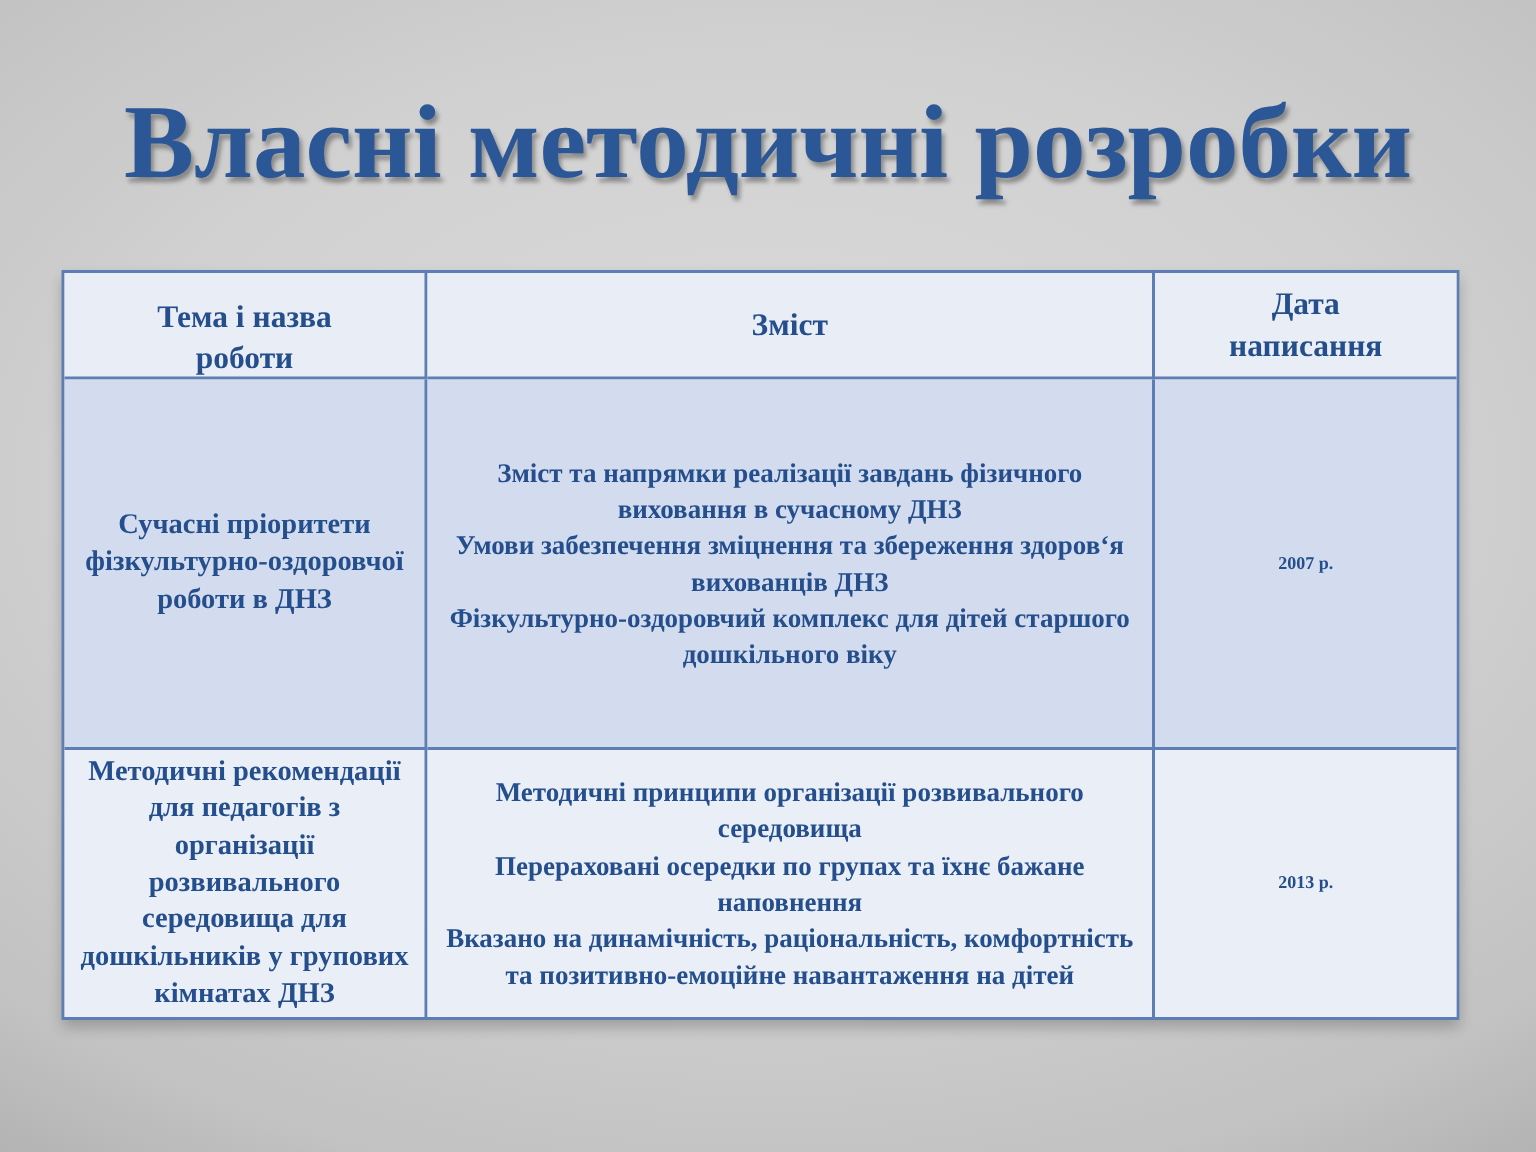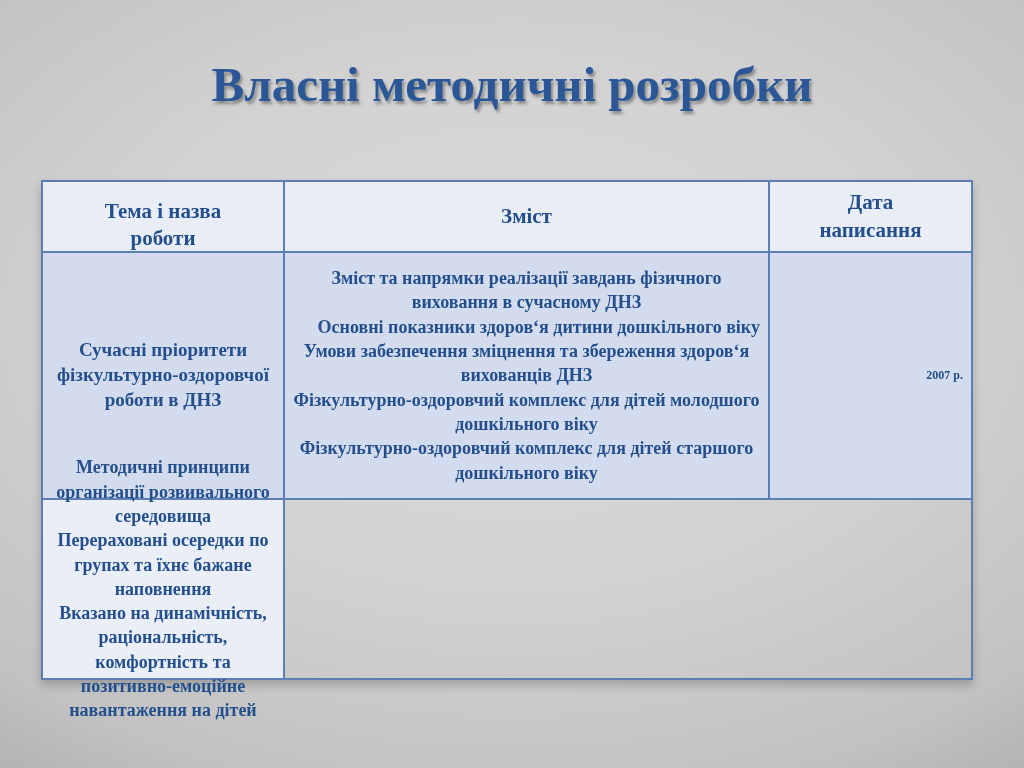--- a/index.html
+++ b/index.html
@@ -16,21 +16,21 @@
     font-family: "Liberation Serif", "DejaVu Serif", serif;
   }
 
   .slide-title {
     position: absolute;
     top: 56px;
     left: 0;
     width: 100%;
     margin: 0;
     text-align: center;
-    font-size: 49px;
+    font-size: 70px;
     font-weight: bold;
     color: #2b5797;
     text-shadow: 2px 3px 3px rgba(90, 90, 90, 0.6);
   }
 
   .ptable {
     position: absolute;
     left: 41px;
     top: 180px;
     width: 932px;
@@ -53,21 +53,21 @@
     text-align: center;
     color: #244f8c;
     font-weight: bold;
     line-height: 1.3;
     padding: 4px 8px;
   }
   .cell.last-col { border-right: none; }
   .tr.last-row .cell { border-bottom: none; }
 
   .tr.head .cell { height: 71px; font-size: 21px; background: #e9edf6; }
-  .tr.row-a .cell { height: 247px; background: #d3dcee; align-items: flex-end; }
+  .tr.row-a .cell { height: 247px; background: #d3dcee; }
   .tr.row-b .cell { height: 178px; background: #e9eef7; }
 
   .topic-cell { font-size: 19px; }
   .content-cell { font-size: 18px; line-height: 1.35; }
   .content-cell p { margin: 0; }
   .date-cell { font-size: 12px; }
 
   .wrap-narrow-1 { display: inline-block; max-width: 165px; margin-top: 17px; }
   .wrap-narrow-3 { display: inline-block; max-width: 130px; text-align: center; }
 </style>
@@ -87,29 +87,29 @@
     </div>
     <div class="cell last-col">
       <span class="wrap-narrow-3">Дата написання</span>
     </div>
   </div>
 
   <div class="tr row-a">
     <div class="cell topic-cell">Сучасні пріоритети фізкультурно-оздоровчої роботи в ДНЗ</div>
     <div class="cell content-cell">
       <p>Зміст та напрямки реалізації завдань фізичного виховання в сучасному ДНЗ</p>
-      <p>Основні показники здоров‘я дитини дошкільного віку</p>
       <p>Умови забезпечення зміцнення та збереження здоров‘я вихованців ДНЗ</p>
-      <p>Фізкультурно-оздоровчий комплекс для дітей молодшого дошкільного віку</p>
       <p>Фізкультурно-оздоровчий комплекс для дітей старшого дошкільного віку</p>
     </div>
     <div class="cell date-cell last-col">2007 р.</div>
   </div>
 
   <div class="tr row-b last-row">
+    <div class="cell topic-cell">Методичні рекомендації для педагогів з організації розвивального середовища для дошкільників у групових кімнатах ДНЗ</div>
     <div class="cell content-cell">
       <p>Методичні принципи організації розвивального середовища</p>
       <p>Перераховані осередки по групах та їхнє бажане наповнення</p>
       <p>Вказано на динамічність, раціональність, комфортність та позитивно-емоційне навантаження на дітей</p>
     </div>
+    <div class="cell date-cell last-col">2013 р.</div>
   </div>
 
 </div>
 
 </body></html>

